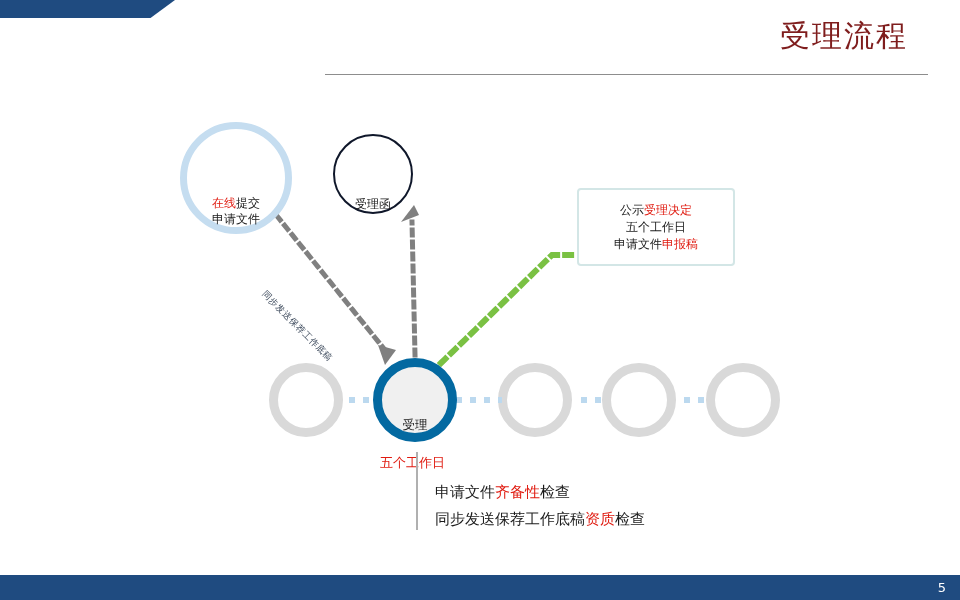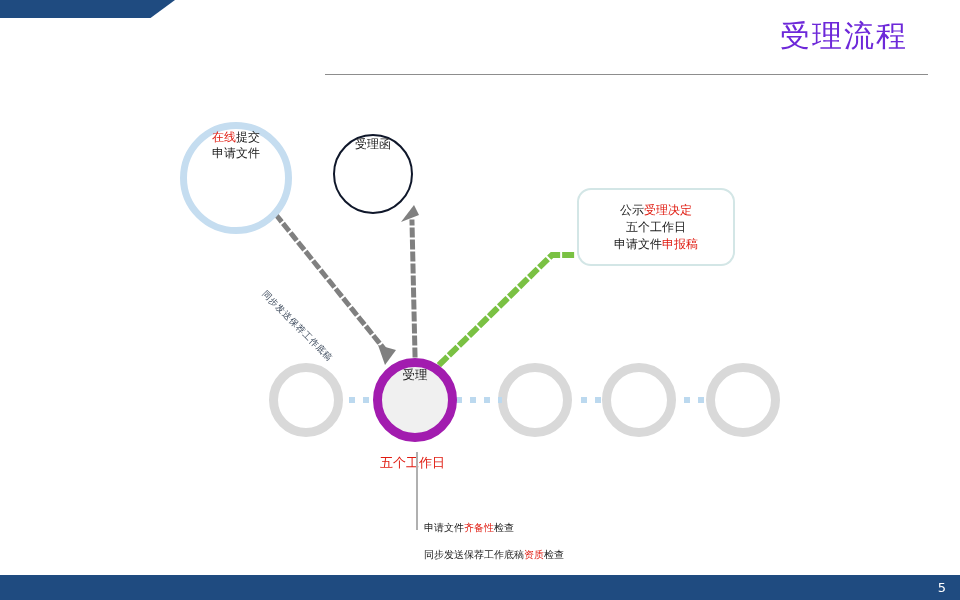--- a/index.html
+++ b/index.html
@@ -25,21 +25,21 @@
     background: #1f4b80;
     clip-path: polygon(0 0, 100% 0, 86% 100%, 0 100%);
   }
 
   
   .slide-title {
     position: absolute;
     right: 52px;
     top: 18px;
     font-size: 30px;
-    color: #6d28d9;
+    color: #7f1d1d;
     letter-spacing: 2px;
     line-height: 1.2;
     white-space: nowrap;
   }
   .title-rule {
     position: absolute;
     left: 325px;
     right: 32px;
     top: 74px;
     height: 1px;
@@ -63,21 +63,21 @@
     font-size: 13px;
     line-height: 19px;
   }
 
   
   .ring {
     position: absolute;
     border-radius: 50%;
     box-sizing: border-box;
     display: flex;
-    align-items: flex-start;
+    align-items: flex-end;
     justify-content: center;
     text-align: center;
   }
 
   .ring-online {
     left: 180px;
     top: 122px;
     width: 112px;
     height: 112px;
     border: 7px solid #c5ddf0;
@@ -89,21 +89,21 @@
     width: 80px;
     height: 80px;
     border: 2px solid #0f172a;
     background: #ffffff;
   }
   .ring-accept {
     left: 373px;
     top: 358px;
     width: 84px;
     height: 84px;
-    border: 9px solid #a21caf;
+    border: 9px solid #0369a1;
     background: #f0f0f0;
     z-index: 5;
   }
 
   .ring-gray {
     width: 74px;
     height: 74px;
     border: 9px solid #d9d9d9;
     background: #ffffff;
     top: 363px;
@@ -138,21 +138,21 @@
 
   
   .green-box {
     position: absolute;
     left: 577px;
     top: 188px;
     width: 158px;
     height: 78px;
     box-sizing: border-box;
     border: 2px solid #d3e6e6;
-    border-radius: 14px;
+    border-radius: 4px;
     background: #ffffff;
     display: flex;
     flex-direction: column;
     align-items: center;
     justify-content: center;
     line-height: 17px;
     font-size: 12px;
   }
 
   
@@ -168,25 +168,24 @@
   .note-divider {
     position: absolute;
     left: 416px;
     top: 452px;
     width: 2px;
     height: 78px;
     background: #b0b0b0;
   }
   .note-line {
     position: absolute;
-    left: 424px;
-    font-size: 10px;
+    left: 435px;
+    font-size: 15px;
     color: #1a1a1a;
     white-space: nowrap;
-    margin-top: 38px;
   }
   .note-line-1 { top: 483px; }
   .note-line-2 { top: 510px; }
 
   
   .diag-label {
     position: absolute;
     left: 268px;
     top: 288px;
     font-size: 9px;

